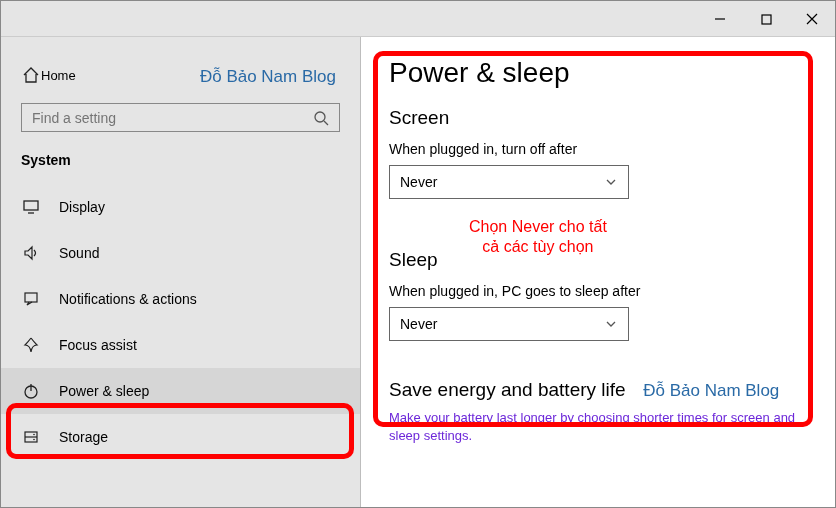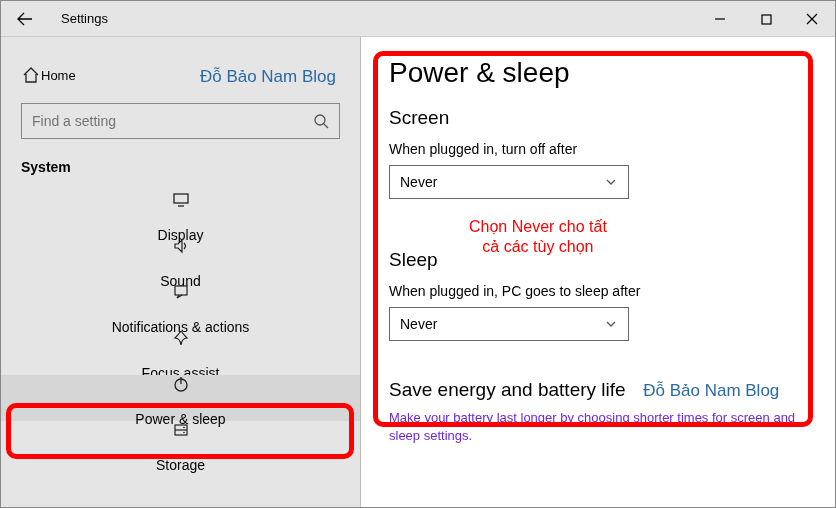--- a/index.html
+++ b/index.html
@@ -64,21 +64,21 @@
   .brand {
     position:absolute;
     top: 30px;
     right: 24px;
     color: #2a6aa6;
     font-size: 17px;
   }
   .searchbox {
     margin: 8px 20px 14px 20px;
     border: 1px solid #888;
-    height: 36px;
+    height: 29px;
     display:flex;
     align-items:center;
     background: #e5e5e5;
   }
   .searchbox input {
     flex:1;
     background: transparent;
     border: none;
     outline: none;
     padding: 0 10px;
@@ -98,21 +98,20 @@
   .nav {
     display:flex; flex-direction:column;
   }
   .nav-item {
     display:flex; align-items:center;
     height: 46px;
     padding: 0 20px;
     gap: 18px;
     font-size: 14px;
     cursor: pointer;
-    flex-direction: column;
   }
   .nav-item .icon { width:20px; display:flex; justify-content:center; color:#222; }
   .nav-item.selected { background: #d6d6d6; }
   .red-highlight-sidebar {
     position:absolute;
     left: 5px; right: 6px;
     top: 366px; height: 56px;
     border: 5px solid red;
     border-radius: 10px;
     pointer-events:none;
@@ -190,28 +189,20 @@
     color: #6d28d9;
     max-width: 430px;
     line-height:1.4;
   }
   svg { display:block; }
 </style>
 </head>
 <body>
 
 <div class="titlebar">
-  <div class="titlebar-left">
-    <div class="back-btn">
-      <svg width="16" height="16" viewBox="0 0 16 16">
-        <path d="M7 2 L1 8 L7 14 M1 8 H15" stroke="#000" stroke-width="1.3" fill="none"></path>
-      </svg>
-    </div>
-    <div class="title">Settings</div>
-  </div>
   <div class="win-controls">
     <div class="win-btn">
       <svg width="12" height="12" viewBox="0 0 12 12">
           <path d="M1 6 H11" stroke="#000" stroke-width="1.2"></path>
         </svg>
     </div>
     <div class="win-btn">
       <svg width="11" height="11" viewBox="0 0 11 11">
           <rect x="1" y="1" width="9" height="9" stroke="#000" stroke-width="1.2" fill="none"></rect>
         </svg>

